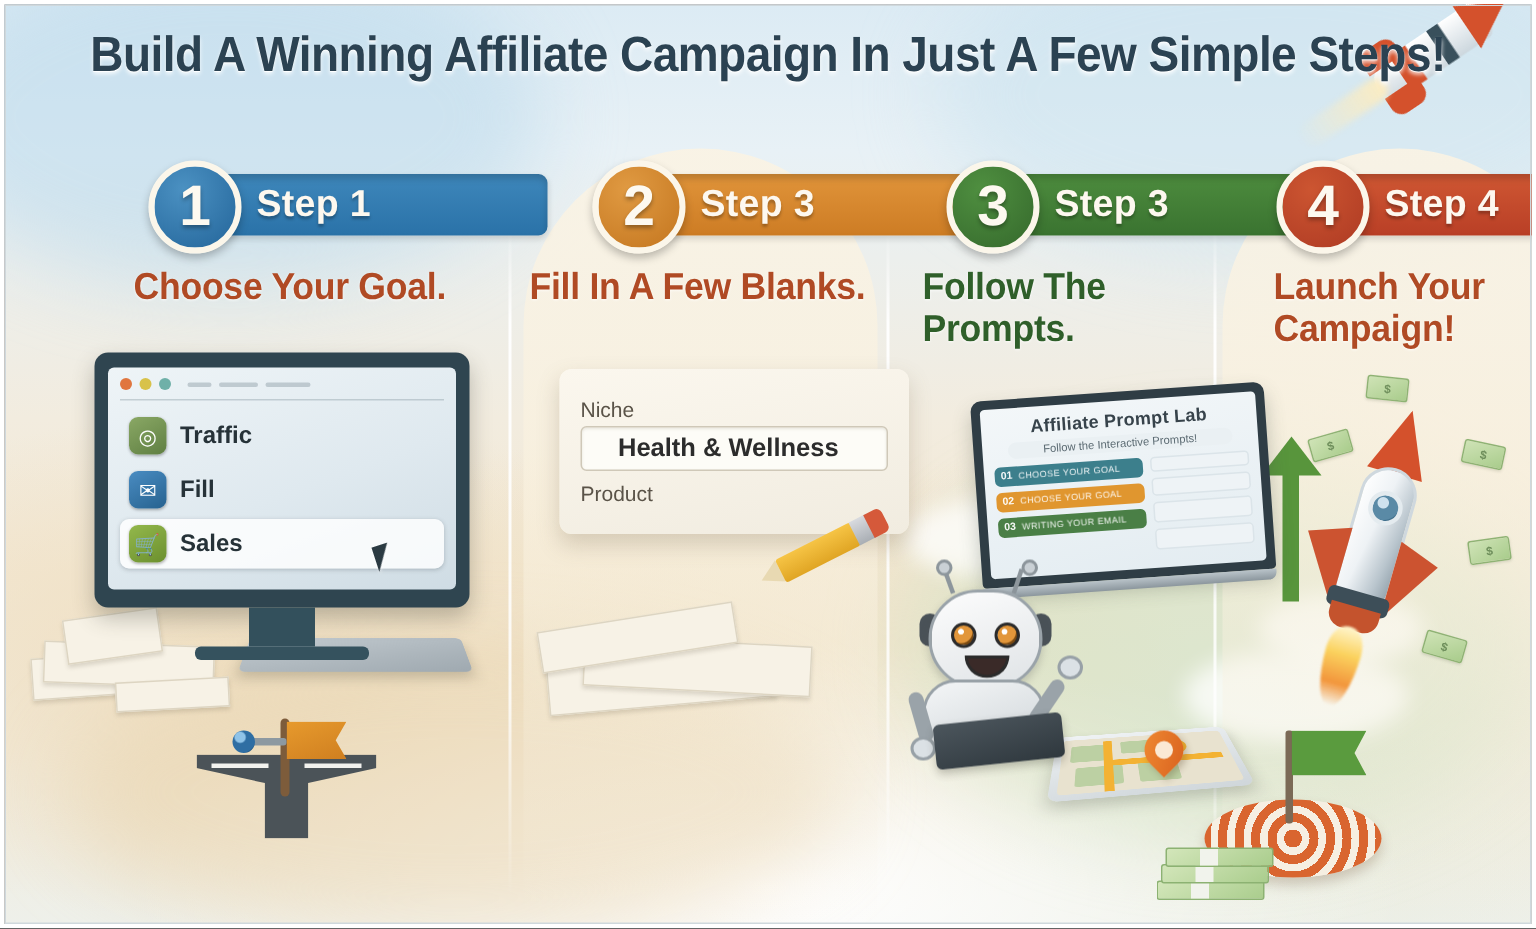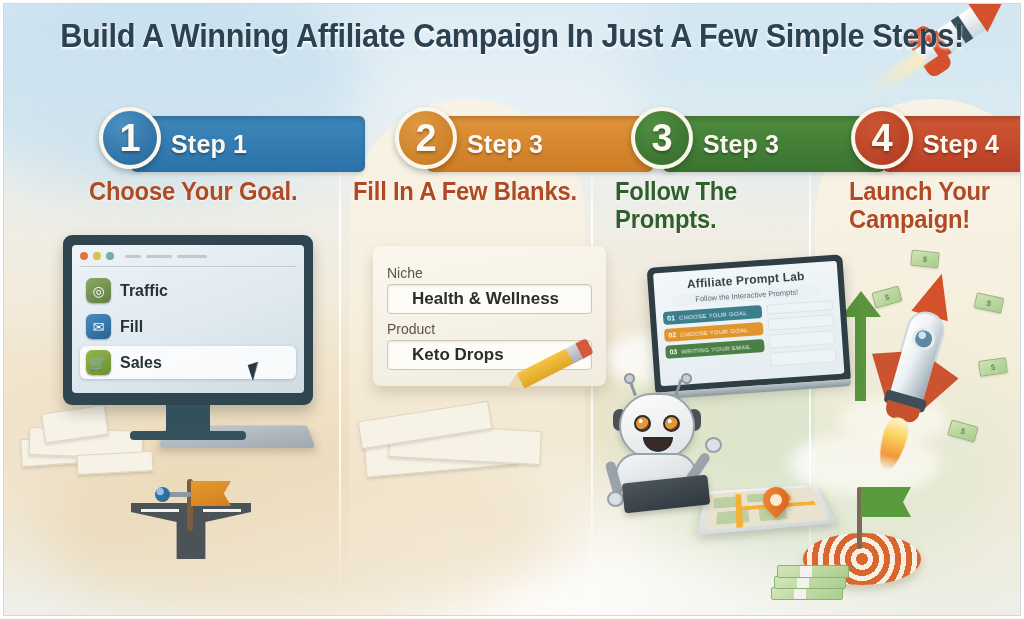--- a/index.html
+++ b/index.html
@@ -39,21 +39,21 @@
     color:#2b4252;
     transform:scaleX(.93);
     text-shadow:0 2px 3px rgba(255,255,255,.85), 0 1px 0 rgba(255,255,255,.9);
     z-index:30;white-space:nowrap;
   }
 
   
   .step{position:absolute;top:104px;z-index:25;}
   .badge-row{position:relative;height:62px;}
   .banner{
-    position:absolute;left:32px;top:9px;height:56px;border-radius:6px;
+    position:absolute;left:32px;top:9px;height:41px;border-radius:6px;
     display:flex;align-items:center;padding:0 16px 0 40px;
     color:#fdf8ef;font-weight:bold;font-size:25px;letter-spacing:.2px;
     text-shadow:0 2px 2px rgba(0,0,0,.28);
     box-shadow:0 3px 5px rgba(0,0,0,.18) inset, 0 2px 4px rgba(0,0,0,.14);
   }
   .badge{
     position:absolute;left:0;top:0;width:62px;height:62px;border-radius:50%;
     border:4px solid #fbf6ea;box-sizing:border-box;
     display:flex;align-items:center;justify-content:center;
     color:#fdf9f0;font-weight:bold;font-size:38px;line-height:1;
@@ -360,21 +360,20 @@
   <div class="sheets">
     <div class="paper" style="left:0;top:16px;width:150px;height:30px;transform:rotate(-5deg);"></div>
     <div class="paper" style="left:24px;top:4px;width:150px;height:32px;transform:rotate(3deg);"></div>
     <div class="paper" style="left:-6px;top:-12px;width:130px;height:26px;transform:rotate(-9deg);"></div>
   </div>
 
   <div class="formcard">
     <div class="f-label">Niche</div>
     <div class="f-input">Health &amp; Wellness</div>
     <div class="f-label">Product</div>
-    <div class="f-input">Keto Drops</div>
   </div>
 
   <div class="pencil">
     <div class="p-tip"></div>
       <div class="p-body"></div>
       <div class="p-ferrule"></div>
       <div class="p-eraser"></div>
   </div>
 
   <div class="laptop">

